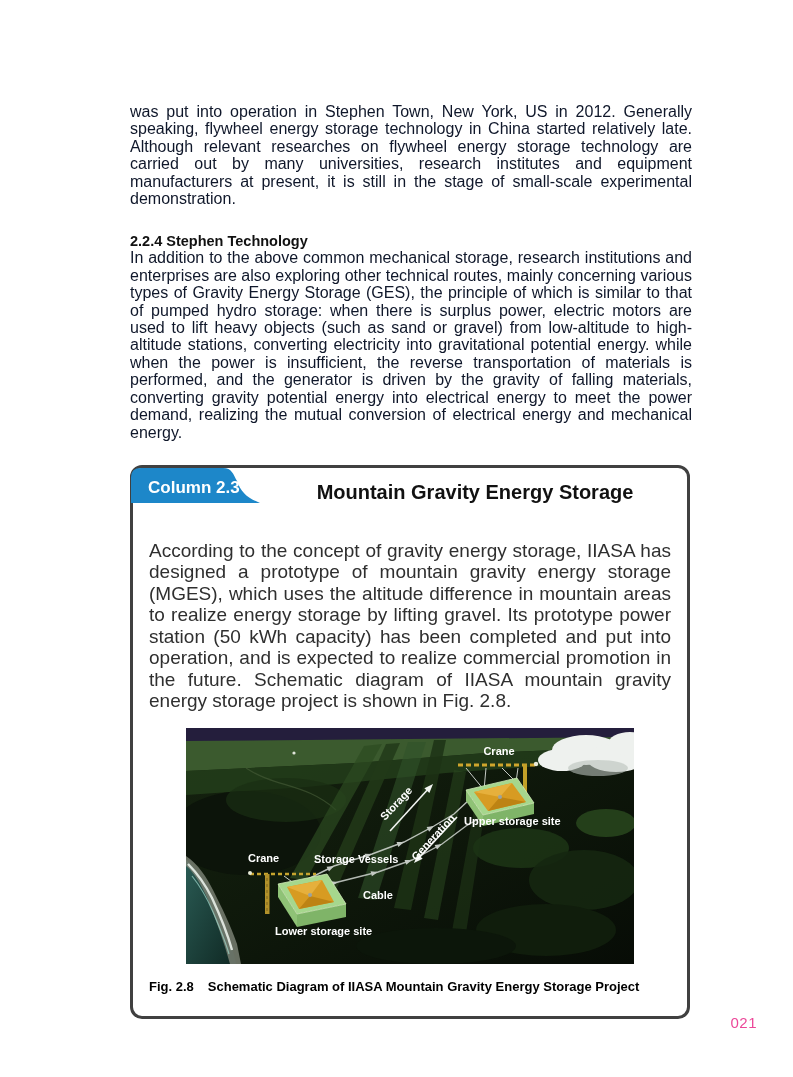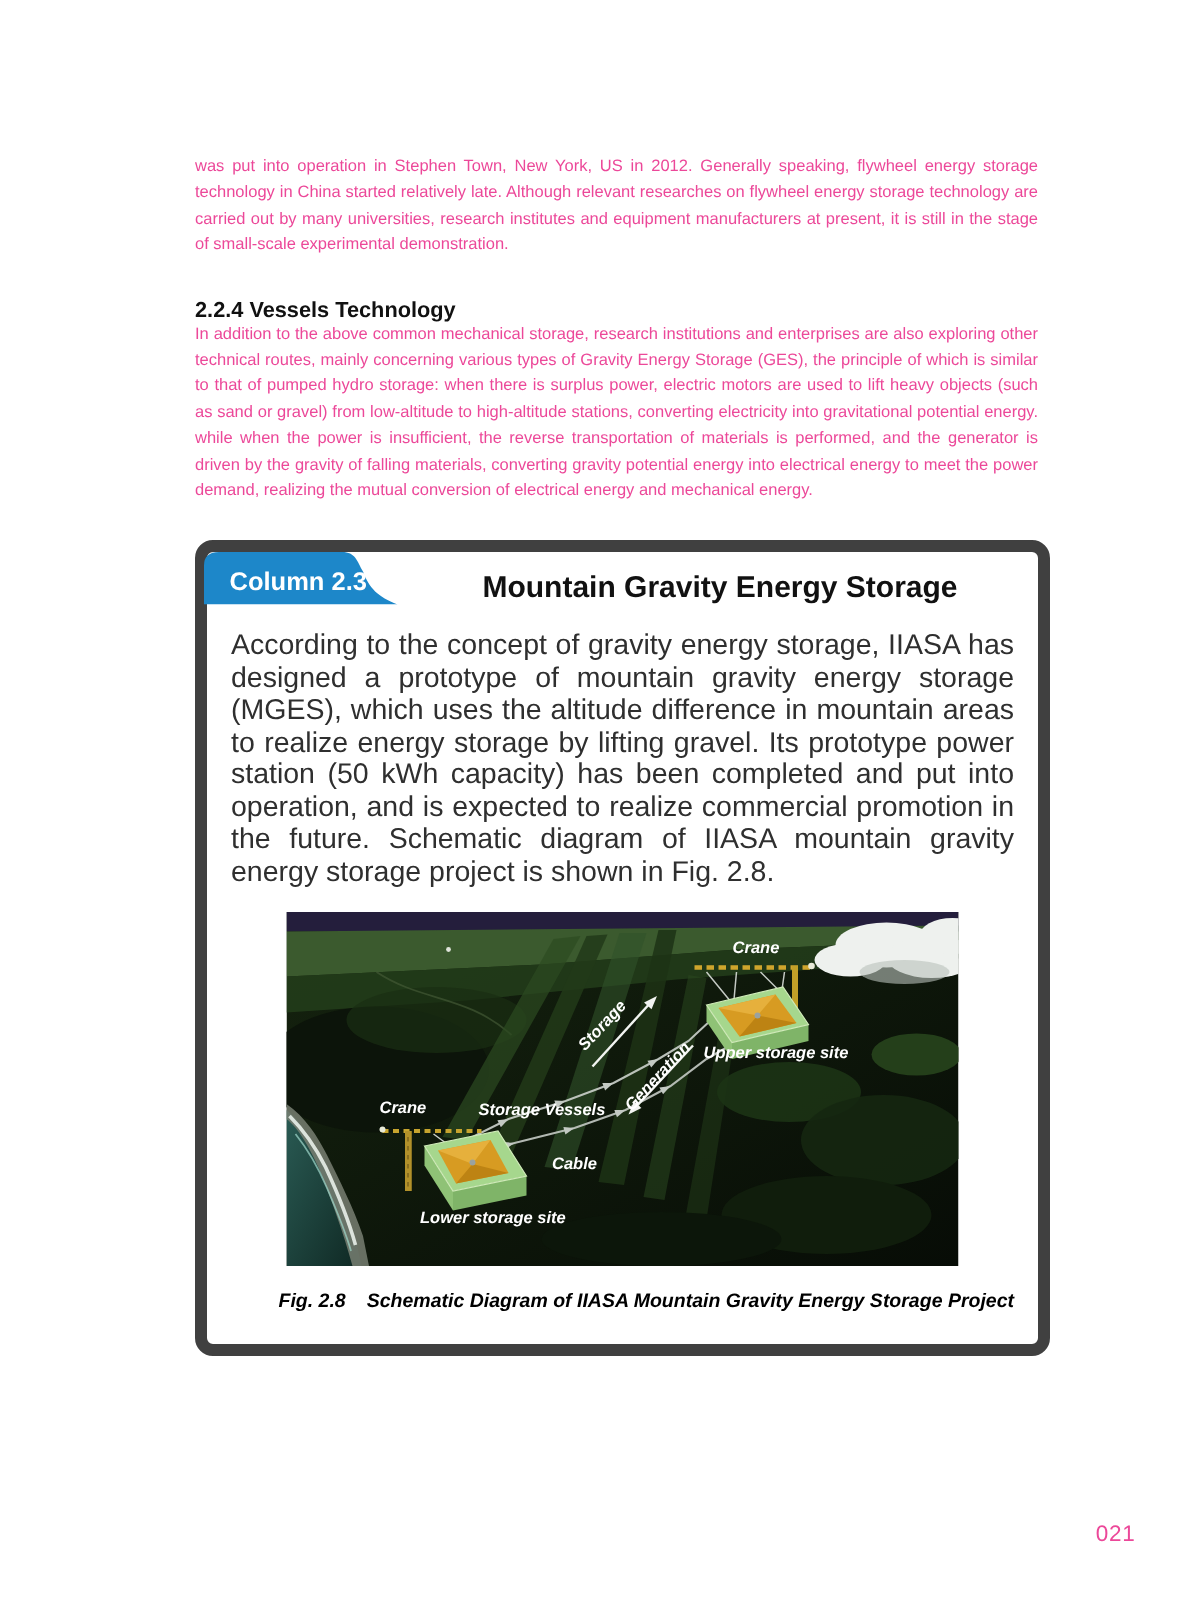--- a/index.html
+++ b/index.html
@@ -11,43 +11,43 @@
     color:#2e2e2e;
     overflow:hidden;
   }
   .content{
     position:absolute;
     left:130px;top:103px;
     width:562px;
   }
   p.body-text{
     margin:0;
-    font-size:11px;
+    font-size:16px;
     line-height:17.4px;
     text-align:justify;
-    color:#ec4899;
+    color:#0f172a;
   }
   .section-heading{
     margin:26px 0 0 0;
     font-size:14.5px;
     font-weight:bold;
     color:#111;
   }
   .section-heading .sec-num{margin-right:4px;}
   .para-gap{margin-top:15px;}
   .para-gap2{margin-top:17px;}
 
   
   .column-box{
     position:relative;
     margin-top:24px;
     width:522px;            
-    border:8px solid #404040;
+    border:3px solid #404040;
     border-radius:12px;
-    padding:52px 16px 22px 16px;
+    padding:72px 16px 22px 16px;
   }
   .box-tab{
     position:absolute;
     top:-2px;left:-2px;
     width:130px;height:37px;
   }
   .box-tab text{
     font-family:"Liberation Sans", sans-serif;
     font-size:17px;font-weight:bold;fill:#ffffff;
   }
@@ -59,21 +59,21 @@
     font-weight:bold;
     color:#111;
   }
   .box-body{
     margin:0;
     font-size:19px;
     line-height:21.5px;
     text-align:justify;
     color:#2f2f2f;
   }
-  figure{margin:16px 0 0 0;padding:0;text-align:right;font-style:italic;}
+  figure{margin:16px 0 0 0;padding:0;text-align:left;}
   .fig-svg{display:block;margin:0 auto;width:448px;height:236px;}
   figcaption{
     margin-top:15px;
     font-size:13px;
     font-weight:bold;
     color:#000000;
   }
   figcaption .fig-prefix{margin-right:14px;}
   .fig-label{
     font-family:"Liberation Sans", sans-serif;
@@ -88,21 +88,21 @@
   }
 </style>
 </head>
 <body>
 
 <div class="page">
   <div class="content">
 
     <p class="body-text">was put into operation in Stephen Town, New York, US in 2012. Generally speaking, flywheel energy storage technology in China started relatively late. Although relevant researches on flywheel energy storage technology are carried out by many universities, research institutes and equipment manufacturers at present, it is still in the stage of small-scale experimental demonstration.</p>
 
-    <h3 class="section-heading"><span class="sec-num">2.2.4</span><span>Vessels Technology</span></h3>
+    <h3 class="section-heading"><span class="sec-num">2.2.4</span><span>Stephen Technology</span></h3>
 
     <p class="body-text para-gap">In addition to the above common mechanical storage, research institutions and enterprises are also exploring other technical routes, mainly concerning various types of Gravity Energy Storage (GES), the principle of which is similar to that of pumped hydro storage: when there is surplus power, electric motors are used to lift heavy objects (such as sand or gravel) from low-altitude to high-altitude stations, converting electricity into gravitational potential energy. while when the power is insufficient, the reverse transportation of materials is performed, and the generator is driven by the gravity of falling materials, converting gravity potential energy into electrical energy to meet the power demand, realizing the mutual conversion of electrical energy and mechanical energy.</p>
 
 
     <div class="column-box">
 
       <svg class="box-tab" viewBox="0 0 130 37">
         <path d="M0,37 L0,11 Q0,2 10,2 L92,2 C101,2 102,8 106,15 C110,26 116,32 129,37 Z" fill="#1d87c9"></path>
         <text x="17" y="27">Column 2.3</text>
       </svg>

